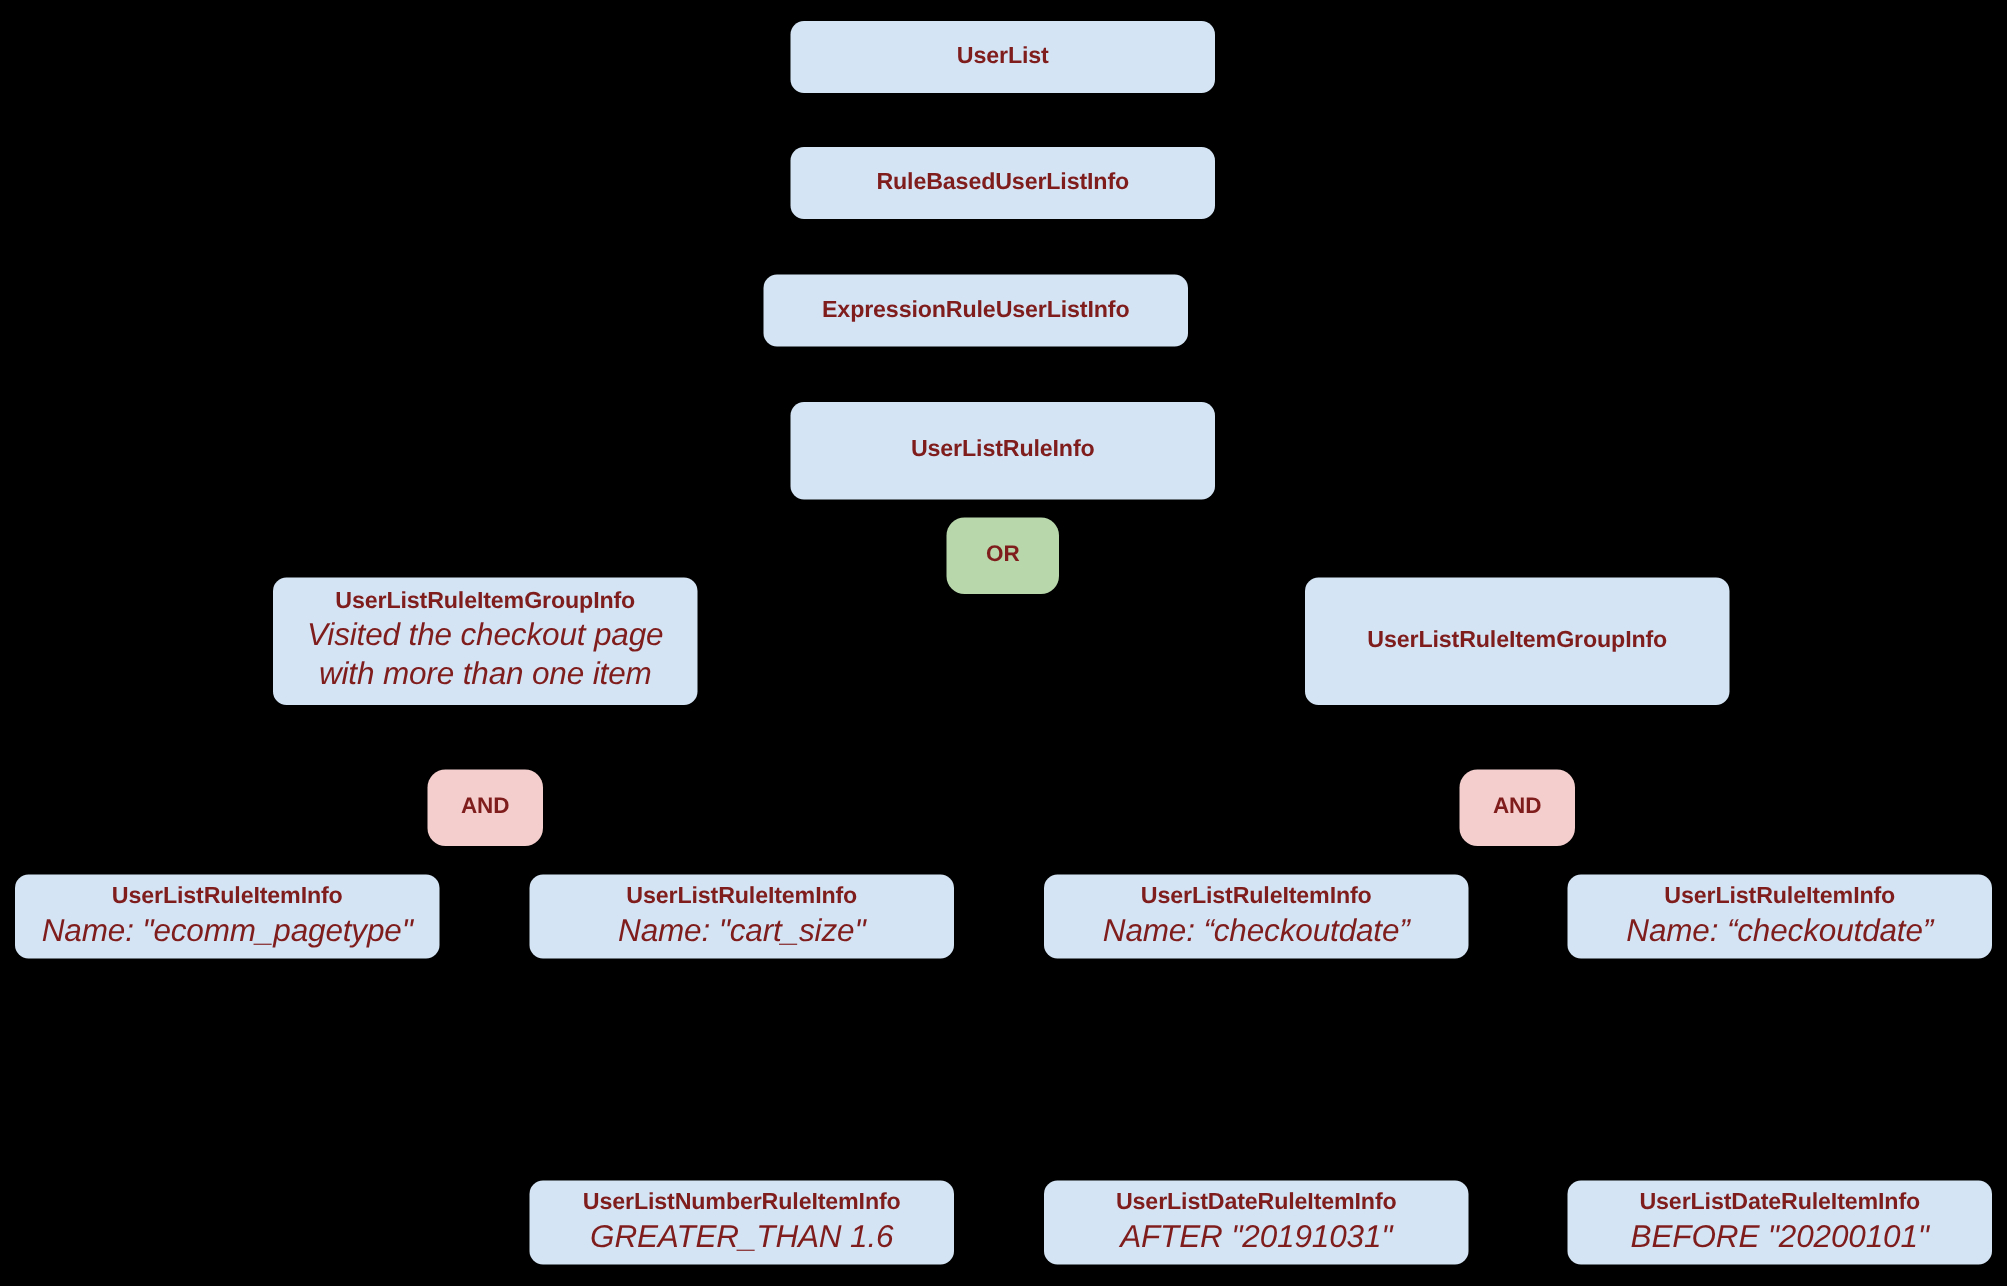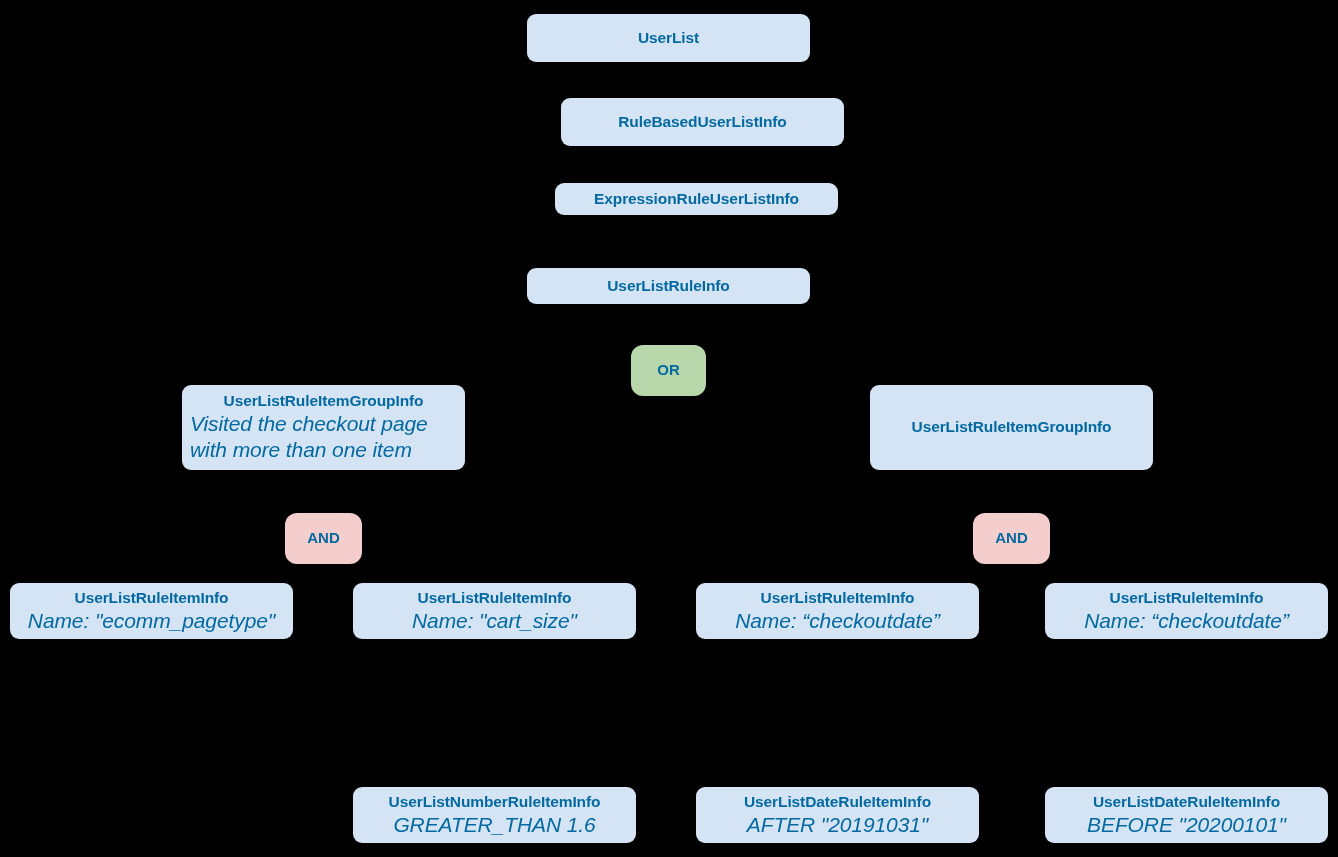--- a/index.html
+++ b/index.html
@@ -17,22 +17,22 @@
     background: #000000;
     overflow: hidden;
   }
   .node {
     position: absolute;
     box-sizing: border-box;
     display: flex;
     flex-direction: column;
     align-items: center;
     justify-content: center;
-    text-align: left;
-    color: #0369a1;
+    text-align: center;
+    color: #7f1d1d;
     line-height: 1.22;
   }
   .node.rounded {
     background: #d4e4f4;
     border-radius: 9px;
   }
   .node.rect {
     border-radius: 12px;
   }
   .node .ttl {
@@ -90,29 +90,29 @@
       <path d="M495,639 L495,786"></path>
       <path d="M838,639 L838,786"></path>
       <path d="M1186,639 L1186,786"></path>
     </g>
   </svg>
 
   <div class="node rounded" style="left:527px; top:14px; width:283px; height:48px;">
     <div class="ttl">UserList</div>
   </div>
 
-  <div class="node rounded" style="left:527px; top:98px; width:283px; height:48px;margin-left:34px;">
+  <div class="node rounded" style="left:527px; top:98px; width:283px; height:48px;">
     <div class="ttl">RuleBasedUserListInfo</div>
   </div>
 
-  <div class="node rounded" style="left:555px; top:183px; width:283px; height:32px;">
+  <div class="node rounded" style="left:509px; top:183px; width:283px; height:48px;">
     <div class="ttl">ExpressionRuleUserListInfo</div>
   </div>
 
-  <div class="node rounded" style="left:527px; top:268px; width:283px; height:36px;">
+  <div class="node rounded" style="left:527px; top:268px; width:283px; height:65px;">
     <div class="ttl">UserListRuleInfo</div>
   </div>
 
   <div class="node rect op op-or" style="left:631px; top:345px; width:75px; height:51px;">
     <div>OR</div>
   </div>
 
   <div class="node rounded" style="left:182px; top:385px; width:283px; height:85px;">
     <div class="ttl">UserListRuleItemGroupInfo</div>
     <div class="sub">Visited the checkout page with more than one item</div>

